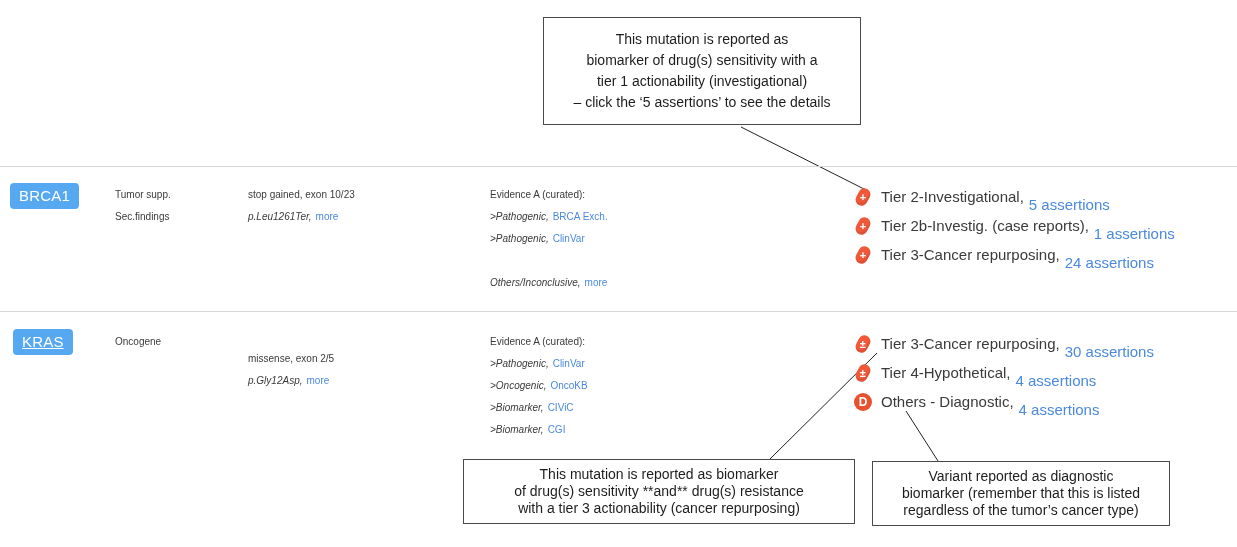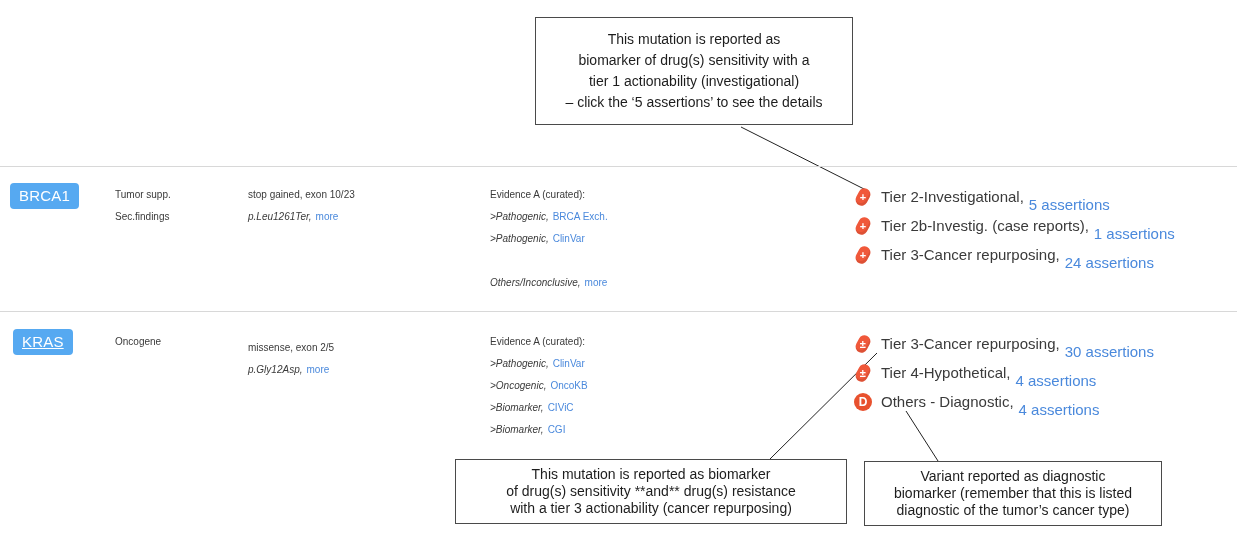--- a/index.html
+++ b/index.html
@@ -40,21 +40,21 @@
   .circle-d {
     width:18px; height:18px; border-radius:50%;
     background:var(--icon-red-orange, #e8512e); color:#fff;
     display:flex; align-items:center; justify-content:center;
   }
   .circle-d i { font-style:normal; font-weight:bold; font-size:12px; line-height:1; }
   .tier-label { margin-right:5px; }
 
   .callout {
     position:absolute; border:1px solid #4a4a4a; background:#fff;
-    text-align:center; color:#1d1d1d;
+    text-align:center; color:#1d1d1d;margin-left:8px;
   }
   .callout.top-box { font-size:14px; line-height:21px; padding:11px 4px; }
   .callout.bottom-box { font-size:14px; line-height:17px; padding:6px 4px; }
 </style>
 </head>
 <body>
 
 <div class="page">
 
   <svg class="connectors" width="1237" height="547" viewBox="0 0 1237 547">
@@ -130,21 +130,21 @@
       <a class="link">24 assertions</a>
     </div>
   </div>
 
   <div class="gene-badge" style="left:13px; top:329px;text-decoration:underline;">KRAS</div>
 
   <div class="cell" style="left:115px; top:331px;">
     <div>Oncogene</div>
   </div>
 
-  <div class="cell" style="left:248px; top:337px;">
+  <div class="cell" style="left:248px; top:348px;">
     <div>missense, exon 2/5</div>
     <div>
       <span class="prefix">p.Gly12Asp,</span><a class="link">more</a>
     </div>
   </div>
 
   <div class="cell" style="left:490px; top:331px;">
     <div>Evidence A (curated):</div>
     <div>
       <span class="prefix">&gt;Pathogenic,</span><a class="link">ClinVar</a>
@@ -192,16 +192,16 @@
 
   <div class="callout bottom-box" style="left:455px; top:459px; width:392px;">
     <div>This mutation is reported as biomarker</div>
     <div>of drug(s) sensitivity **and** drug(s) resistance</div>
     <div>with a tier 3 actionability (cancer repurposing)</div>
   </div>
 
   <div class="callout bottom-box" style="left:864px; top:461px; width:298px;">
     <div>Variant reported as diagnostic</div>
     <div>biomarker (remember that this is listed</div>
-    <div>diagnostic of the tumor’s cancer type)</div>
+    <div>regardless of the tumor’s cancer type)</div>
   </div>
 
 </div>
 
 </body></html>

